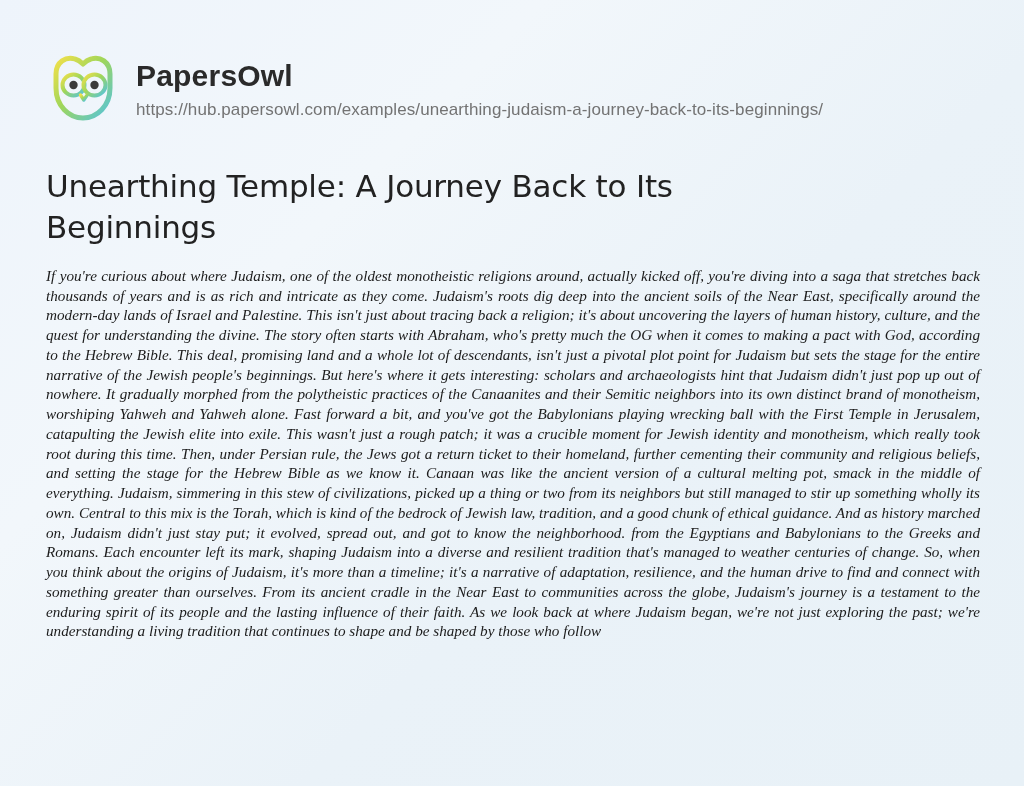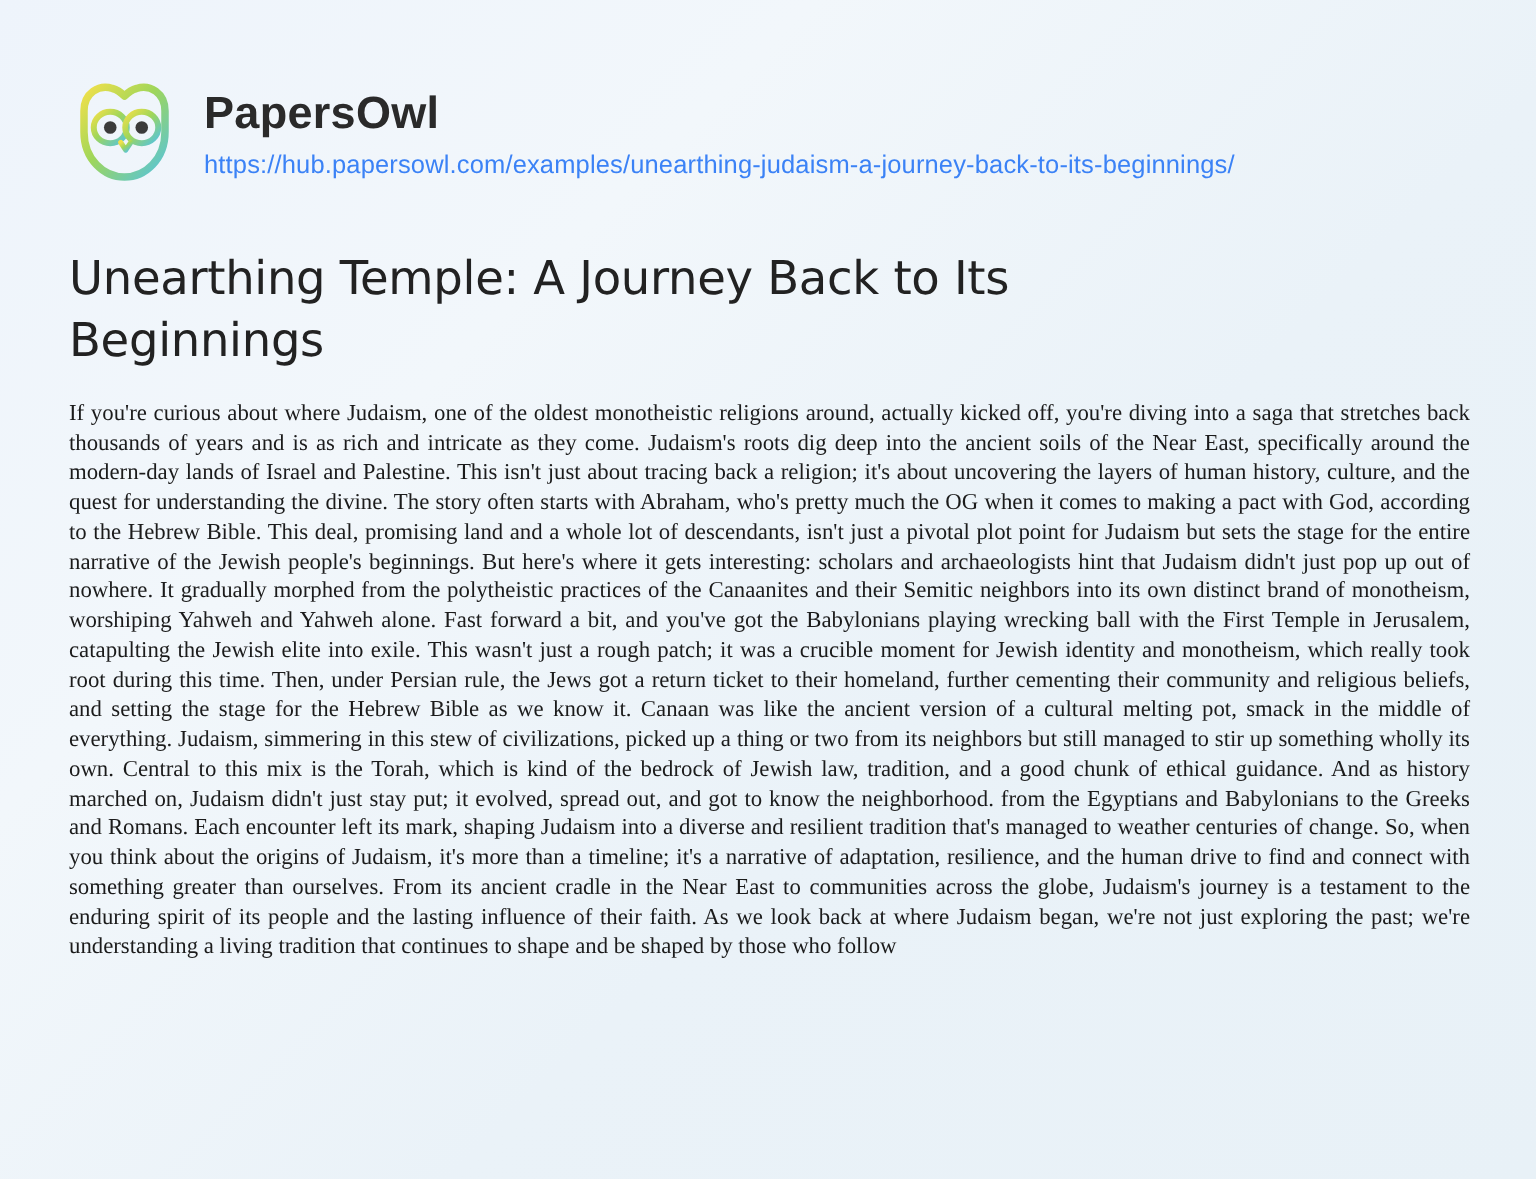--- a/index.html
+++ b/index.html
@@ -40,21 +40,21 @@
   }
   .brand-name {
     font-size: 30px;
     font-weight: bold;
     color: #2a2a2a;
     letter-spacing: 0.2px;
     line-height: 1.1;
   }
   .brand-url {
     font-size: 17px;
-    color: #3b82f6;
+    color: #737373;
     margin-top: 8px;
     letter-spacing: 0.1px;
     white-space: nowrap;
     text-align: center;
   }
   .content {
     padding: 26px 44px 0 46px;
   }
   h1.doc-title {
     font-family: "DejaVu Sans", sans-serif;
@@ -67,20 +67,21 @@
     letter-spacing: -0.2px;
   }
   p.body-text {
     font-family: "Liberation Serif", serif;
     font-size: 15.2px;
     line-height: 1.30;
     color: #1b1b1b;
     text-align: justify;
     margin: 0;
     max-width: 936px;
+    font-style: italic;
   }
 </style>
 </head>
 <body>
 
 <div class="page">
 
   <div class="header">
 
     <div class="logo">

